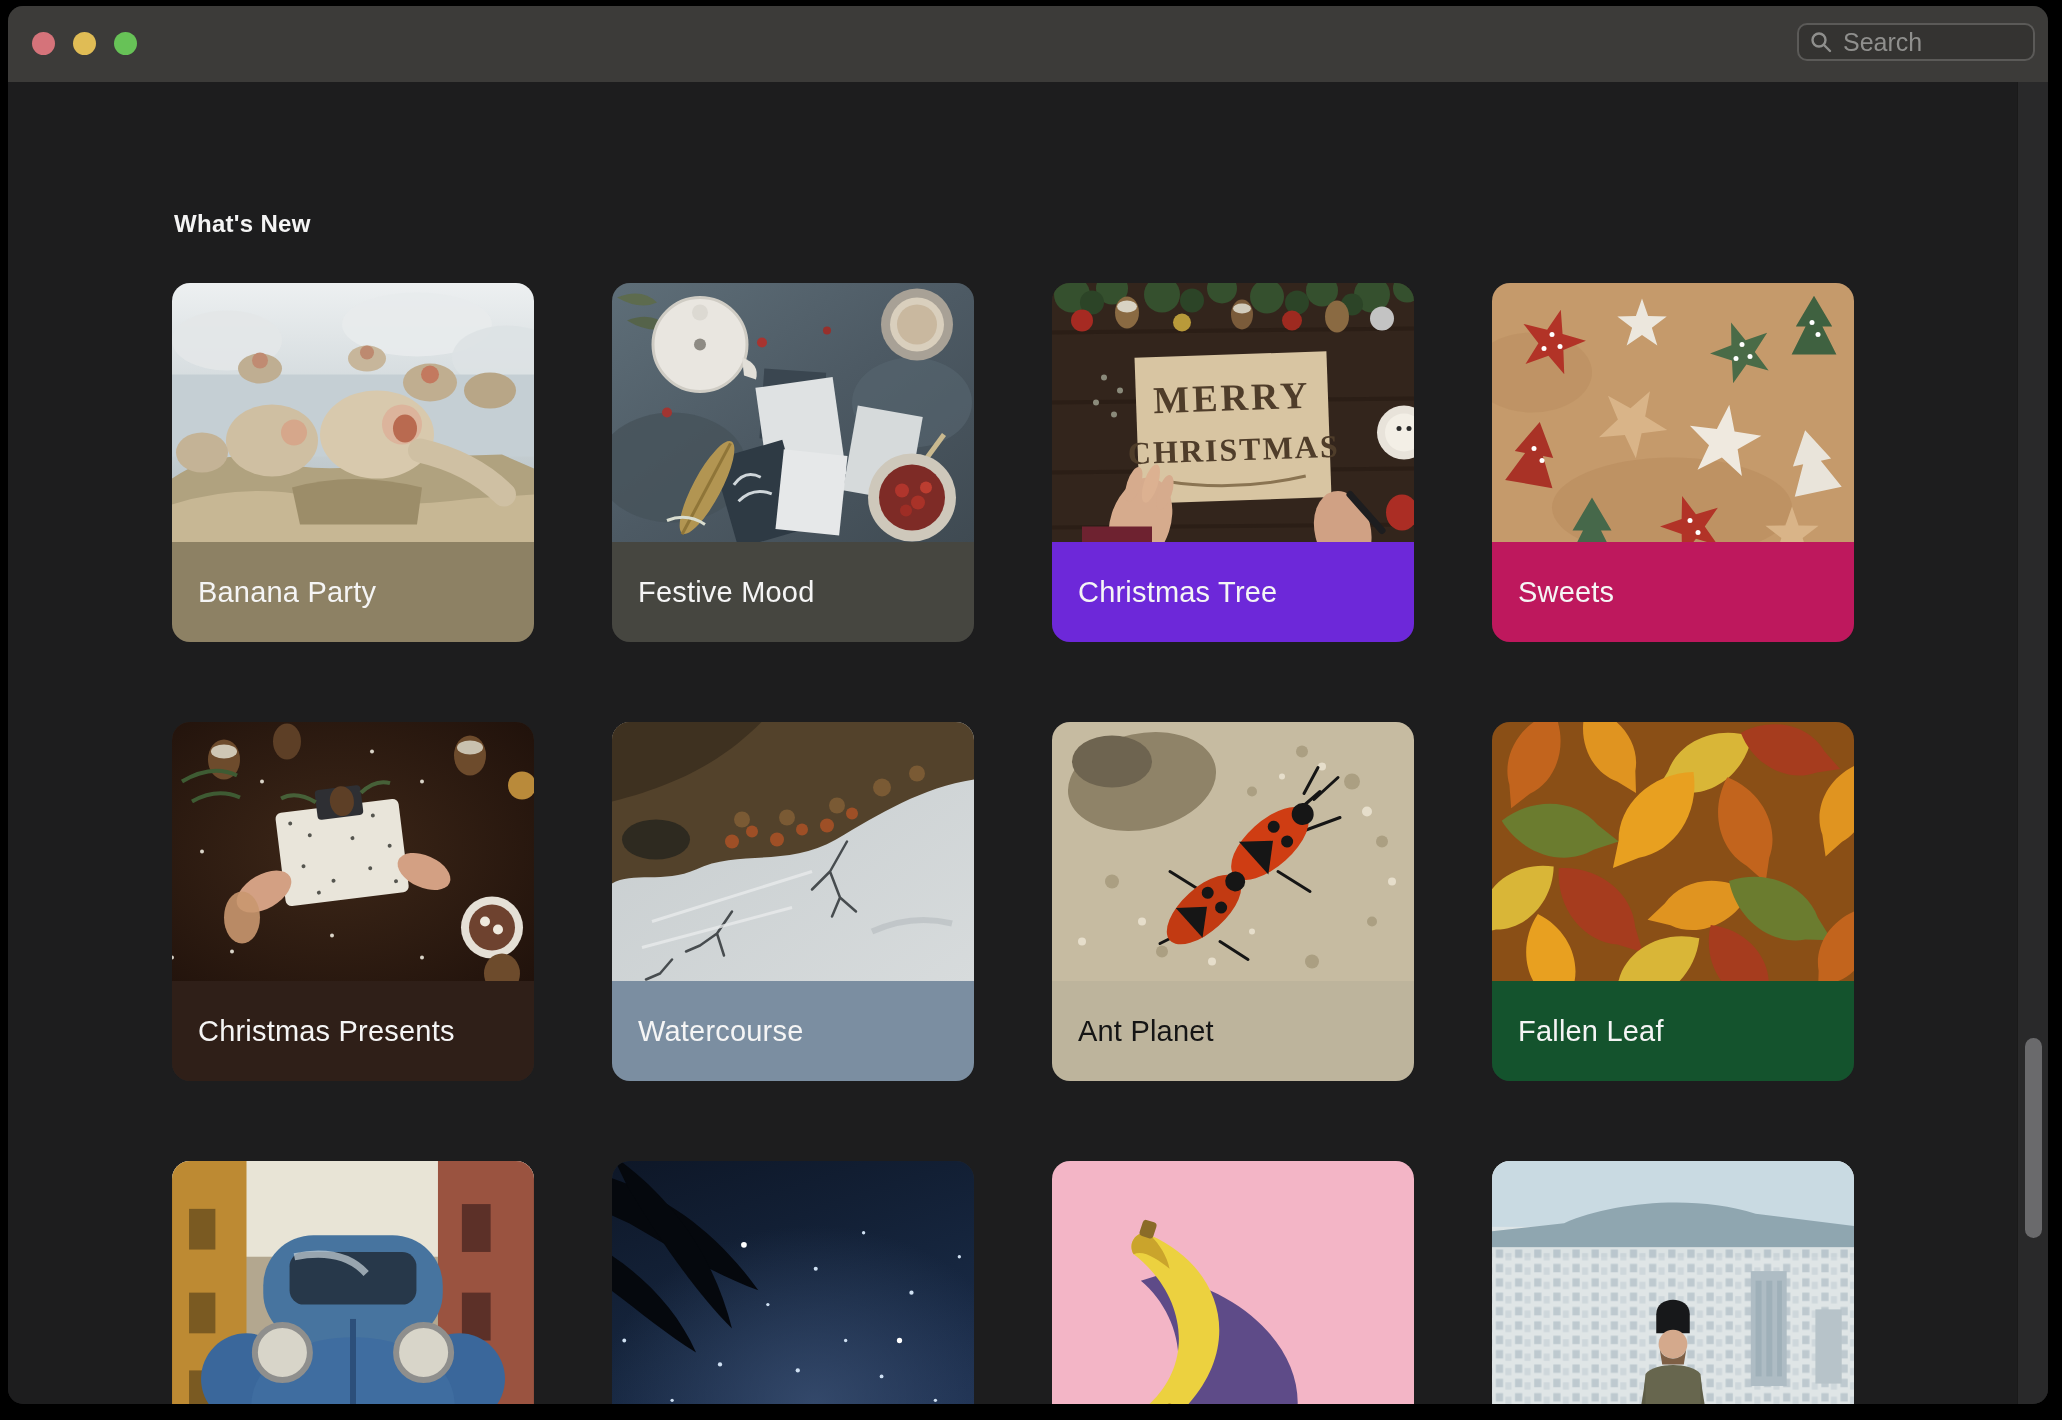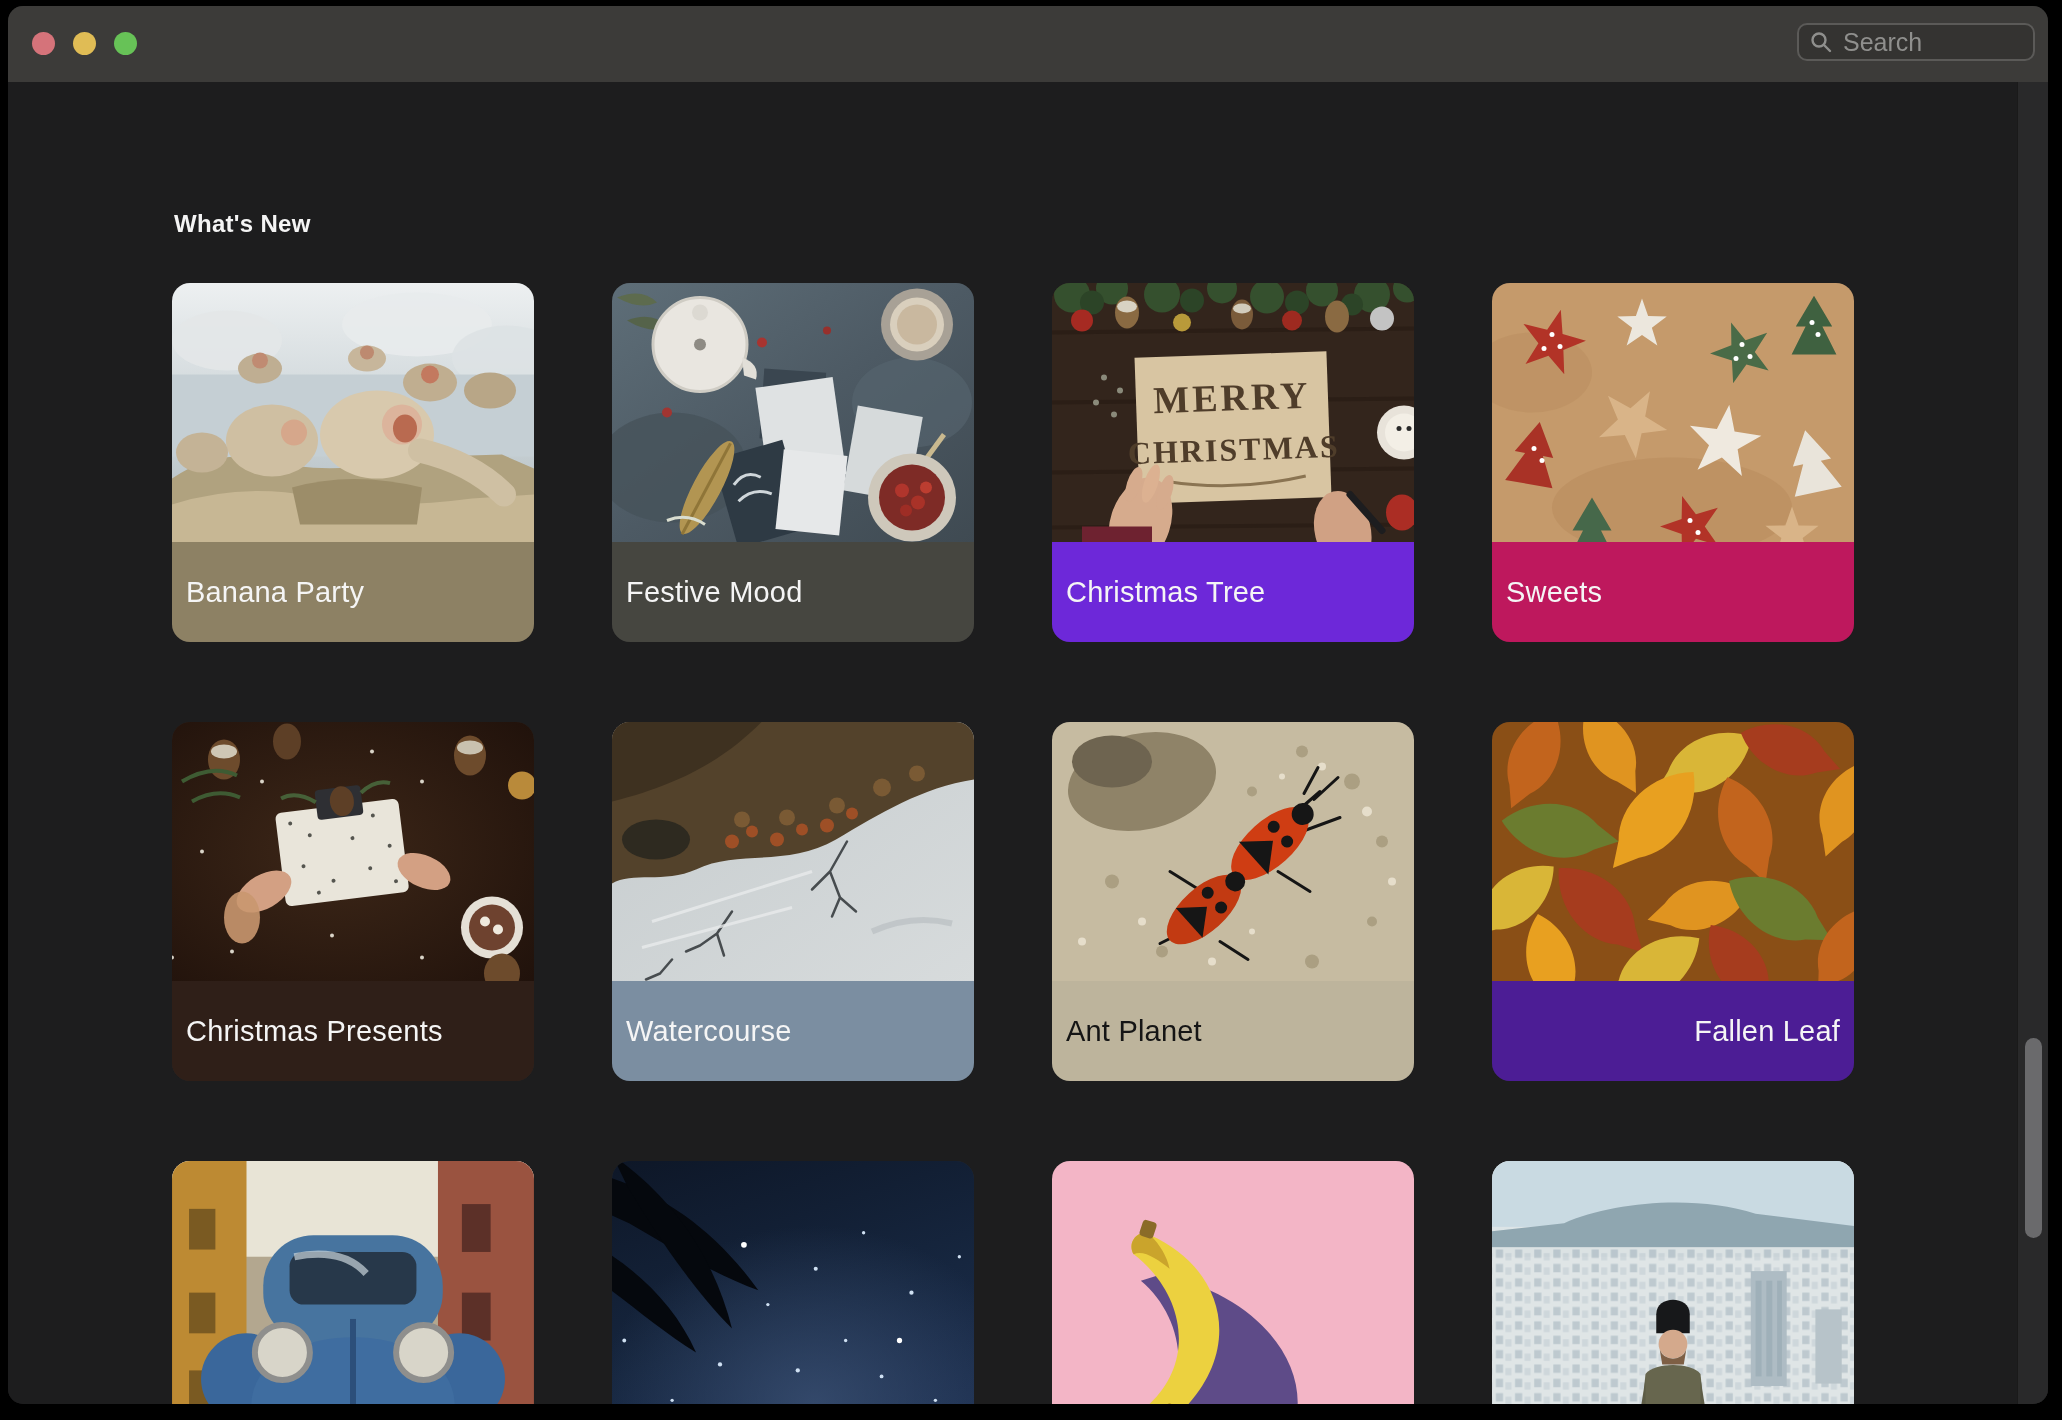--- a/index.html
+++ b/index.html
@@ -29,21 +29,21 @@
   .content{position:absolute;left:0;top:76px;right:0;bottom:0;background:#1d1d1e;overflow:hidden;}
   .section-title{position:absolute;left:166px;top:128px;margin:0;font-size:24px;font-weight:700;
        color:#f4f4f4;letter-spacing:.3px;}
   .grid{position:absolute;left:164px;top:201px;display:grid;
        grid-template-columns:repeat(4,362px);column-gap:78px;row-gap:80px;}
   .card{width:362px;height:359px;border-radius:18px;overflow:hidden;background:#2a2a2a;
        display:flex;flex-direction:column;cursor:pointer;}
   .thumb{width:362px;height:259px;overflow:hidden;}
   .card.partial .thumb{height:359px;}
   .art{width:100%;height:100%;display:block;}
-  .label{height:100px;display:flex;align-items:center;padding:0 14px;}
+  .label{height:100px;display:flex;align-items:center;padding:0 26px;}
   .label span{font-size:29px;font-weight:400;letter-spacing:.2px;}
   
   .scroll-track{position:absolute;right:0;top:76px;bottom:0;width:30px;background:#29292a;
        border-left:1px solid #1a1a1a;}
   .scroll-thumb{position:absolute;right:6px;top:956px;width:17px;height:200px;background:#6a6a6c;
        border-radius:9px;}
 </style>
 </head>
 <body>
 
@@ -470,21 +470,21 @@
               <use href="#a8l" transform="translate(20,180) rotate(50) scale(1.6)" fill="#d9b637"></use>
               <use href="#a8l" transform="translate(110,190) rotate(-45) scale(1.8)" fill="#a63c1e"></use>
               <use href="#a8l" transform="translate(205,185) rotate(75) scale(1.6)" fill="#e09420"></use>
               <use href="#a8l" transform="translate(290,190) rotate(-60) scale(1.8)" fill="#6b7c2f"></use>
               <use href="#a8l" transform="translate(350,230) rotate(30) scale(1.5)" fill="#c2641d"></use>
               <use href="#a8l" transform="translate(60,245) rotate(-15) scale(1.6)" fill="#e8a020"></use>
               <use href="#a8l" transform="translate(160,250) rotate(55) scale(1.7)" fill="#d9b637"></use>
               <use href="#a8l" transform="translate(250,248) rotate(-35) scale(1.6)" fill="#a63c1e"></use>
             </svg>
           </div>
-          <div class="label" style="background-color: #4c1d95; justify-content: flex-end;">
+          <div class="label" style="background-color: #14532d;">
             <span style="color: rgb(245, 245, 245);">Fallen Leaf</span>
           </div>
         </div>
 
         <div class="card partial">
           <div class="thumb">
             <svg class="art" viewBox="0 0 362 300" preserveAspectRatio="xMidYMid slice">
               <rect width="362" height="300" fill="#b3a78f"></rect>
               <rect width="362" height="80" fill="#e8e4d6"></rect>
               <rect x="0" y="0" width="92" height="225" fill="#bd8a33"></rect>

